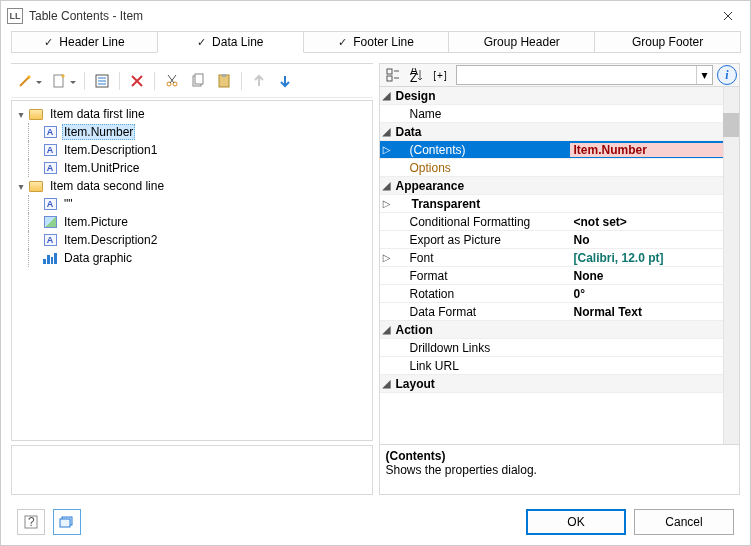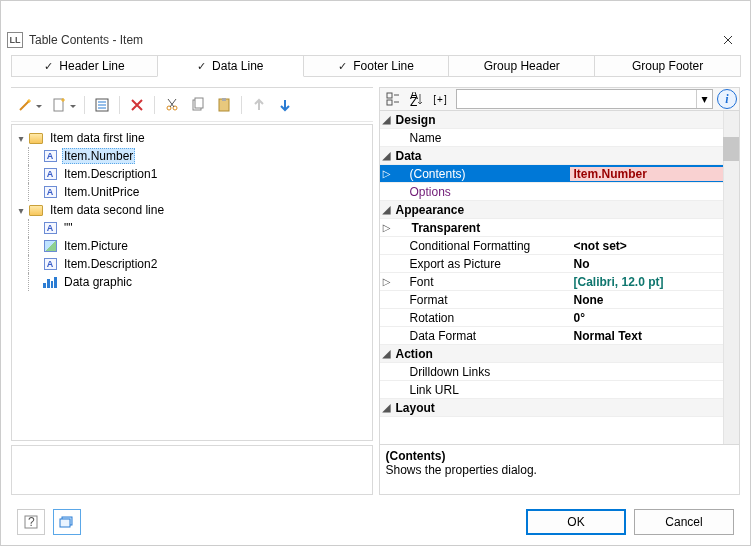--- a/index.html
+++ b/index.html
@@ -1,18 +1,18 @@
 <!DOCTYPE html>
 <html><head>
 <meta charset="utf-8">
 <style>
   * { box-sizing: border-box; font-family: "Segoe UI", Tahoma, sans-serif; font-size: 12px; }
   body { margin: 0; background: #fff; width: 751px; height: 546px; overflow: hidden; border: 1px solid #ccc; display: flex; flex-direction: column; }
   
-  .titlebar { height: 30px; display: flex; align-items: center; padding: 0 0 0 6px; margin-top: 24px; }
+  .titlebar { height: 30px; display: flex; align-items: center; padding: 0 0 0 6px; }
   .appicon { width: 16px; height: 16px; border: 1px solid #888; display: flex; align-items: center; justify-content: center; font-size: 9px; font-weight: bold; color: #555; margin-right: 6px; }
   .titletext { flex: 1; color: #333; }
   .closebtn { width: 44px; height: 30px; display: flex; align-items: center; justify-content: center; }
   
   .tabbar { display: flex; padding: 0 10px; }
   .tab { flex: 1; height: 22px; border: 1px solid #d9d9d9; background: #fdfdfd; border-bottom: 1px solid #d9d9d9; display: flex; align-items: center; justify-content: center; gap: 6px; position: relative; margin-right: -1px; cursor: pointer; }
   .tab.active { background: #fff; border-bottom: 1px solid #fff; z-index: 2; }
   .tab .chk::before { content: "✓"; font-size: 11px; color: #222; }
   
   .content { flex: 1; display: flex; padding: 10px 10px 4px 10px; gap: 6px; border-top: none; }
@@ -280,21 +280,21 @@
             <span class="pexp">◢</span>
             <span class="pname">Data</span>
             <span class="pval"></span>
           </div>
       <div class="prow selected">
             <span class="pexp" style="color:#fff">▷</span>
             <span class="pindent"></span>
             <span class="pname">(Contents)</span>
             <span class="pval">Item.Number</span>
           </div>
-      <div class="prow" style="color:#701a75">
+      <div class="prow" style="color:#a16207">
             <span class="pexp"></span>
             <span class="pindent"></span>
             <span class="pname">Options</span>
             <span class="pval"></span>
           </div>
 
       <div class="prow cat">
             <span class="pexp">◢</span>
             <span class="pname">Appearance</span>
             <span class="pval"></span>

